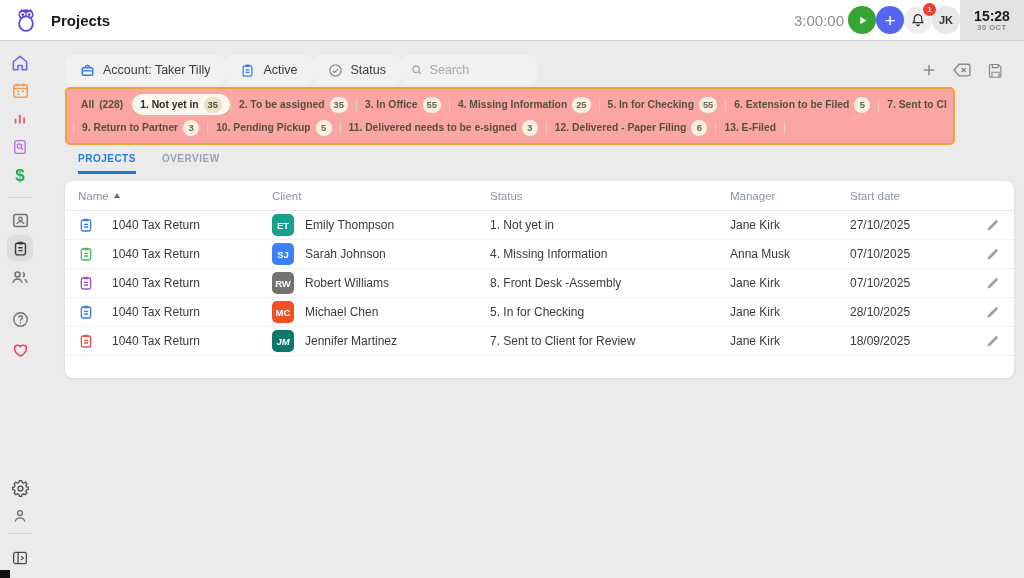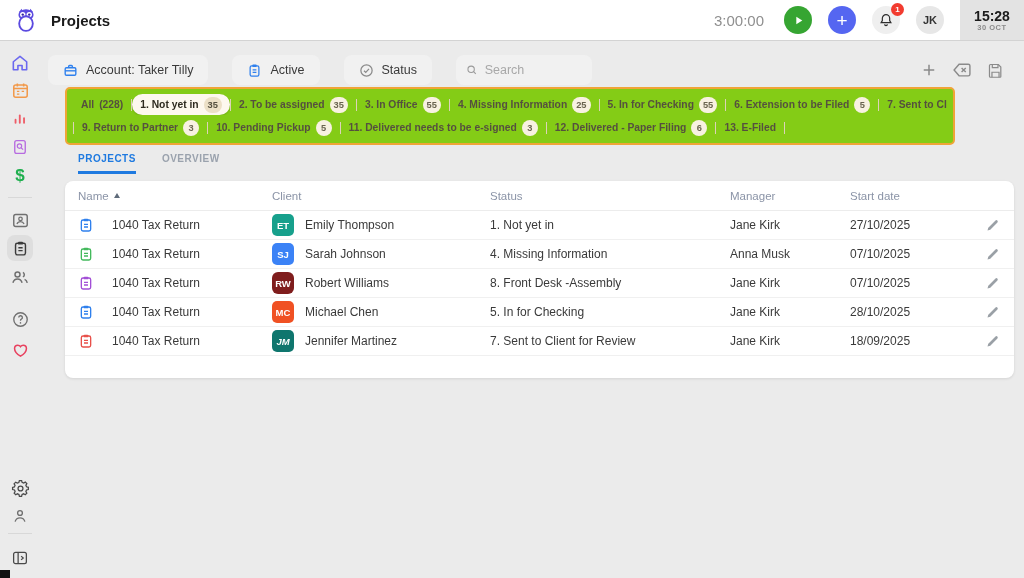--- a/index.html
+++ b/index.html
@@ -13,21 +13,21 @@
   svg { display:block; }
 
   
   .header {
     position:absolute; top:0; left:0; right:0; height:40px;
     background:#fff; display:flex; align-items:center;
     box-shadow:0 1px 0 rgba(0,0,0,.10); z-index:5;
   }
   .logo { margin-left:13px; width:26px; height:26px; }
   .app-title { margin-left:12px; font-size:15px; font-weight:700; color:#1b1b1b; }
-  .header-right { margin-left:auto; display:flex; align-items:center; gap:16px; height:100%; }
+  .header-right { margin-left:auto; display:flex; align-items:center; gap:0; height:100%; }
   .timer-text { color:#8f8f8f; font-size:15px; margin-right:4px; }
   .circle-btn { width:28px; height:28px; border-radius:50%; display:flex; align-items:center; justify-content:center; border:none; cursor:pointer; }
   .btn-play { background:#36a532; }
   .btn-plus { background:#5566f1; color:#fff; font-size:19px; font-weight:400; line-height:1; }
   .bell-wrap { position:relative; background:#efefef; }
   .bell-badge {
     position:absolute; top:-3px; right:-4px; min-width:13px; height:13px;
     background:#f23b2f; color:#fff; border-radius:7px; font-size:8px; font-weight:700;
     display:flex; align-items:center; justify-content:center; padding:0 3px;
   }
@@ -47,35 +47,35 @@
   }
   .side-icon.active-bg { background:#dedede; border-radius:8px; }
   .side-div { position:absolute; left:8px; width:24px; height:1px; background:#d8d8d8; }
   .dollar-glyph { color:#1faf4e; font-weight:700; font-size:17px; font-family:"Liberation Sans", sans-serif; }
   .corner-mark { position:absolute; left:0; bottom:0; width:10px; height:8px; background:#111; }
 
   
   .main { position:absolute; left:40px; top:40px; right:0; bottom:0; }
 
   
-  .filterbar { position:absolute; top:15px; left:8px; right:18px; height:30px; display:flex; align-items:center; gap:24px; }
+  .filterbar { position:absolute; top:15px; left:25px; right:18px; height:30px; display:flex; align-items:center; gap:0; }
   .fchip {
     background:#f1f1f1; border-radius:8px; height:30px; display:inline-flex; align-items:center;
     gap:8px; padding:0 15px; font-size:12.5px; color:#3a3a3a; font-weight:500; cursor:pointer; white-space:nowrap;
   }
   .search-box { background:#f1f1f1; border-radius:8px; height:30px; width:136px; display:flex; align-items:center; gap:7px; padding:0 10px; }
   .search-box input { border:none; outline:none; background:transparent; font-size:12.5px; color:#666; width:100%; font-family:"Liberation Sans", sans-serif; }
   .search-box input::placeholder { color:#a8a8a8; }
   .fb-actions { margin-left:auto; display:flex; align-items:center; gap:11px; }
   .fb-actions .act { cursor:pointer; display:flex; align-items:center; justify-content:center; width:22px; height:22px; }
 
   
   .chips-panel {
     position:absolute; top:47px; left:25px; width:890px; height:58px;
-    background:#84cc16; border:2.5px solid #f0a437; border-radius:5px;
+    background:#fca5a5; border:2.5px solid #f0a437; border-radius:5px;
     padding:3px 6px; display:flex; flex-direction:column; justify-content:space-evenly;
   }
   .chip-row { display:flex; align-items:center; white-space:nowrap; overflow:hidden; }
   .chip {
     display:inline-flex; align-items:center; gap:5px; padding:0 8px; height:21px;
     font-size:10.3px; font-weight:700; color:#55503f; cursor:pointer; border-radius:11px;
   }
   .chip.sel { background:#fdf8ee; box-shadow:0 1px 2px rgba(0,0,0,.15); color:#2e2a1f; }
   .chip-badge {
     min-width:16px; height:16px; border-radius:8px; background:#f8f1e1;
@@ -467,21 +467,21 @@
               <g fill="none" stroke="currentColor" stroke-width="2">
                 <rect x="5" y="4.5" width="14" height="16.5" rx="2.5"></rect>
                 <path d="M9 11h6M9 15h6"></path>
               </g>
               <rect x="8.5" y="2.5" width="7" height="4" rx="1.3" fill="currentColor"></rect>
             </svg>
         </span>
         <span>1040 Tax Return</span>
       </div>
       <div class="cell cell-client">
-        <span class="avatar-sq" style="background: #7f1d1d; border-radius: 6px;">RW</span>
+        <span class="avatar-sq" style="background: #737373;">RW</span>
         <span>Robert Williams</span>
       </div>
       <div class="cell">8. Front Desk -Assembly</div>
       <div class="cell">Jane Kirk</div>
       <div class="cell">07/10/2025</div>
       <div class="cell-edit">
         <svg viewBox="0 0 24 24" width="15" height="15">
             <path d="M4 20l1.2-4.4L16.8 4a2.2 2.2 0 0 1 3.1 3.1L8.4 18.8 4 20z" fill="#9aa0a6"></path>
           </svg>
       </div>

